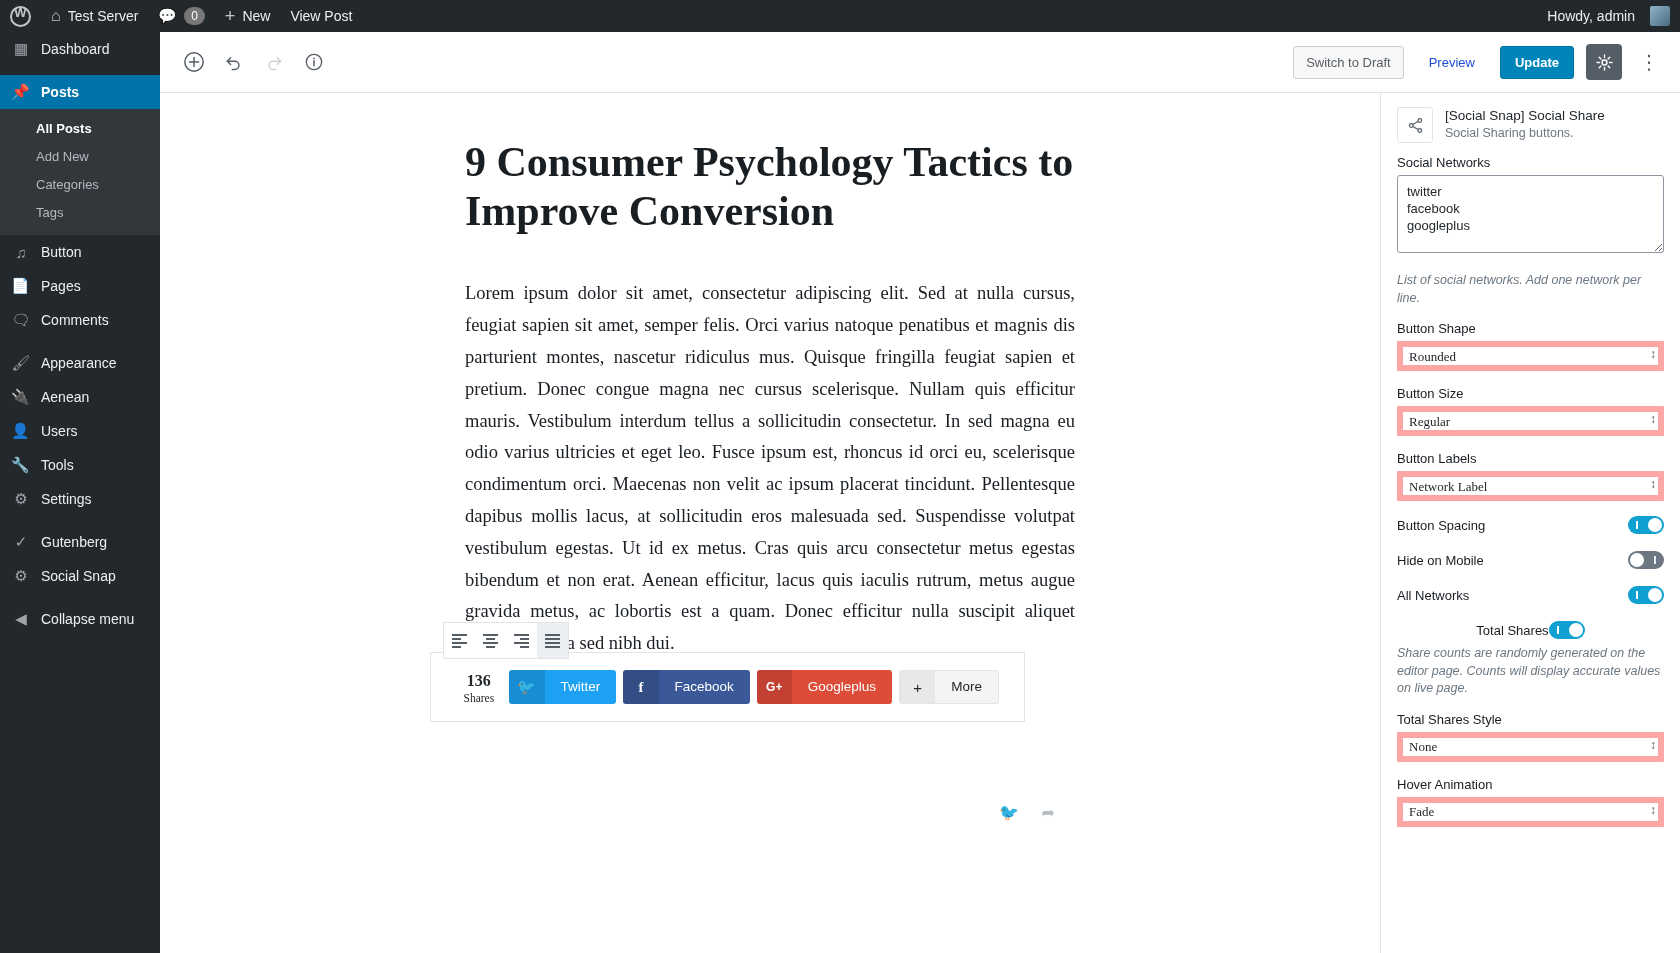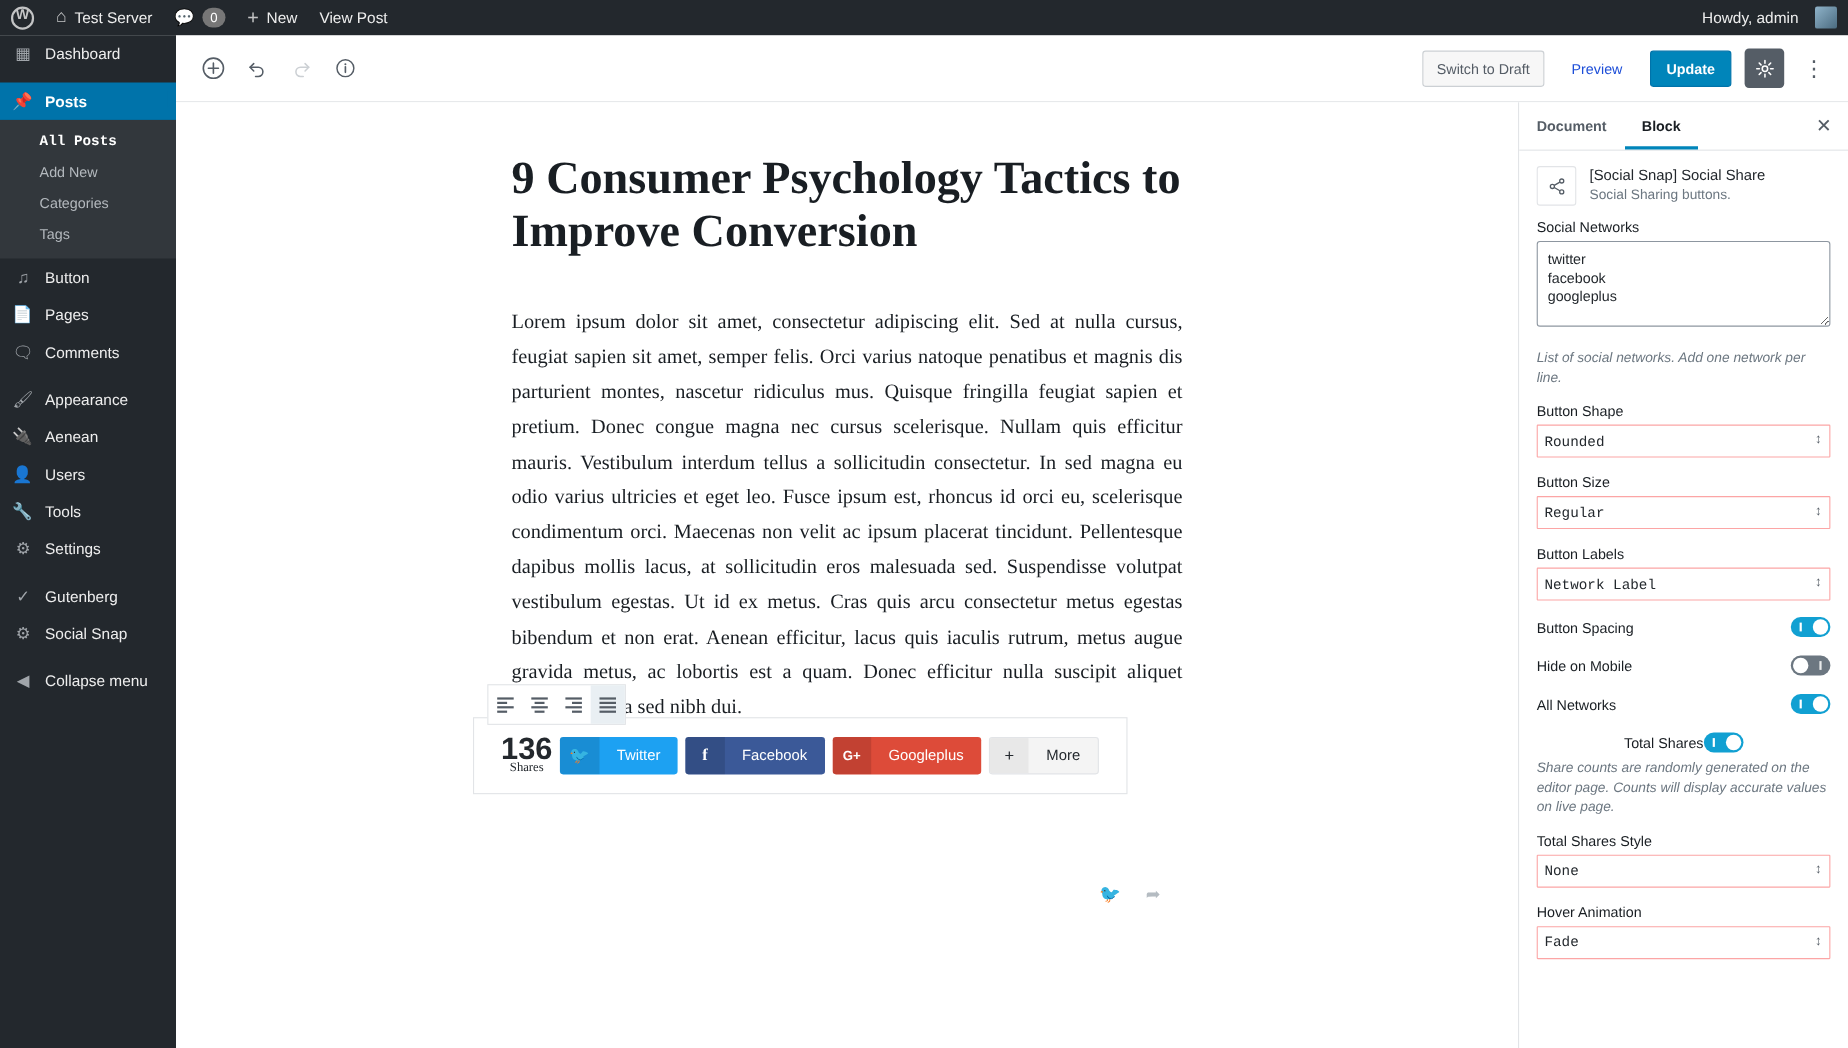--- a/index.html
+++ b/index.html
@@ -60,21 +60,21 @@
   .menu-top.current .ico { color: #fff; }
   .menu-top.current::after {
     content: ""; position: absolute; right: -8px; top: 7px;
     border: 8px solid transparent; border-left-color: #0073aa;
   }
   .menu-sep { height: 9px; }
   .submenu { background: #32373c; padding: 6px 0 8px 0; }
   .submenu div {
     padding: 5px 0 5px 36px; font-size: 13px; color: #b4b9be; line-height: 18px;
   }
-  .submenu div.current { color: #fff; font-weight: 600; font-family: Liberation Mono, monospace; }
+  .submenu div.current { color: #fff; font-weight: 600; }
   
   #editor {
     position: absolute; top: 32px; left: 160px;
     width: 1520px; height: 921px; background: #fff;
   }
   #edtoolbar {
     position: absolute; top: 0; left: 0; right: 0; height: 61px;
     background: #fff; border-bottom: 1px solid #e2e4e7;
     display: flex; align-items: center; padding: 0 16px;
   }
@@ -141,22 +141,22 @@
   #share-block {
     position: absolute; left: 270px; top: 559px; width: 595px;
     border: 1px solid #e2e4e7; background: #fff; padding: 17px 18px;
   }
   .share-row { display: flex; align-items: stretch; gap: 0; }
   .share-count {
     width: 62px; display: flex; flex-direction: column;
     align-items: center; justify-content: center; color: #23282d;
   }
   .share-count .num {
-    font-size: 28px; font-weight: 700; line-height: 22px;
-    font-family: Liberation Sans, sans-serif;
+    font-size: 16px; font-weight: 700; line-height: 22px;
+    font-family: Liberation Serif, serif;
   }
   .share-count .lbl { font-size: 11.5px; font-family: "Liberation Serif", serif; }
   .sbtn {
     display: flex; align-items: center; color: #fff;
     font-size: 13.5px; border-radius: 3px; overflow: hidden;
     margin-right: 7px; height: 34px;
   }
   .sbtn .ico {
     width: 40px; height: 34px; display: flex; align-items: center;
     justify-content: center; font-size: 15px; background: rgba(0,0,0,.12);
@@ -208,23 +208,23 @@
     width: 100%; height: 78px; resize: vertical;
     border: 1px solid #8d96a0; border-radius: 3px; padding: 7px 9px;
     font-size: 13px; color: #23282d; font-family: "Liberation Sans", sans-serif;
     line-height: 1.32;
   }
   .help {
     font-size: 12.5px; color: #6c7781; font-style: italic;
     line-height: 1.4; margin: 6px 0 14px 0;
   }
   select.wp {
-    width: 100%; height: 30px; border: 1px solid #fca5a5; border-radius: 1px;
+    width: 100%; height: 30px; border: 6px solid #fca5a5; border-radius: 1px;
     background: #fff; font-size: 13px; color: #23282d; padding: 0 6px;
-    font-family: Liberation Mono, monospace;
+    font-family: Liberation Serif, serif;
     -webkit-appearance: none; appearance: none;
   }
   .selwrap { position: relative; }
   .selwrap::after {
     content: "\2195"; position: absolute; right: 8px; top: 6px;
     font-size: 12px; color: #555d66; pointer-events: none;
   }
   .toggle-row {
     display: flex; align-items: center; justify-content: space-between;
     margin-bottom: 17px;
@@ -463,27 +463,20 @@
       </div>
     </div>
 
     <div id="block-hints">
       <span>🐦</span>
       <span>➦</span>
     </div>
   </div>
 
   <div id="inspector">
-    <div id="insp-tabs">
-      <div class="insp-tab">Document</div>
-      <div class="insp-tab active">Block</div>
-      <div class="insp-close">
-        <span>✕</span>
-      </div>
-    </div>
 
     <div id="insp-body">
 
       <div class="block-card">
         <div class="ico">
           <svg width="17" height="17" viewBox="0 0 24 24">
             <circle cx="18" cy="5" r="2.6" fill="none" stroke="currentColor" stroke-width="1.7"></circle>
             <circle cx="6" cy="12" r="2.6" fill="none" stroke="currentColor" stroke-width="1.7"></circle>
             <circle cx="18" cy="19" r="2.6" fill="none" stroke="currentColor" stroke-width="1.7"></circle>
             <path d="M8.4 10.7l7.2-4.2M8.4 13.3l7.2 4.2" stroke="currentColor" stroke-width="1.7"></path>

